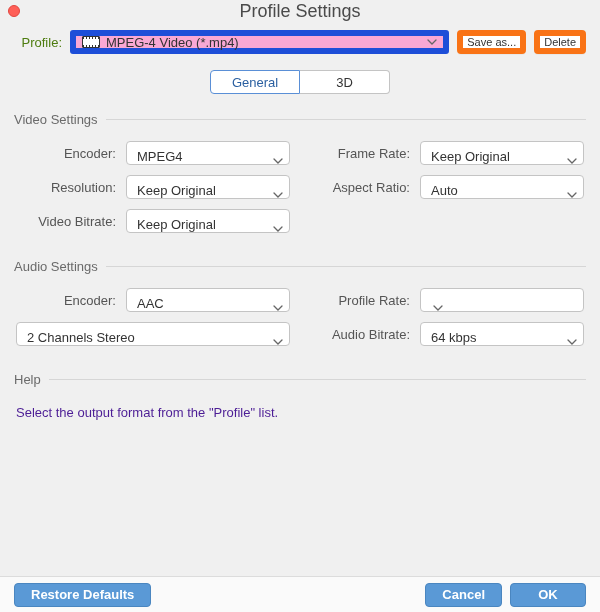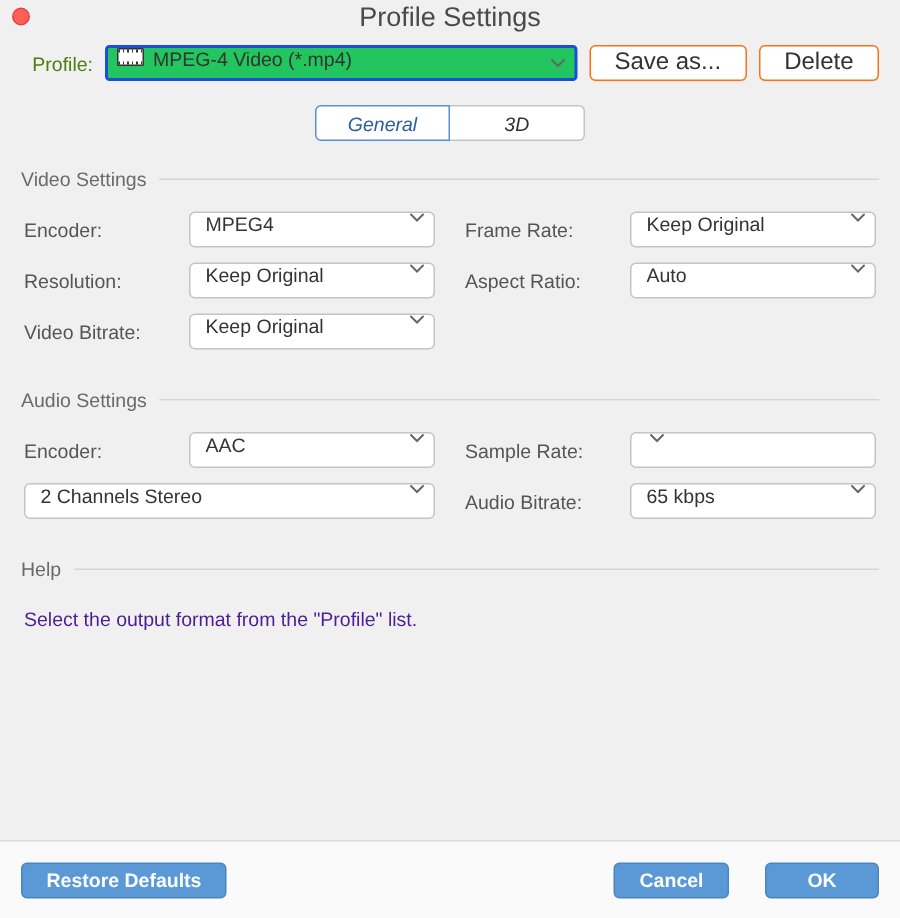--- a/index.html
+++ b/index.html
@@ -37,23 +37,24 @@
   .profile-row {
     display: flex;
     align-items: center;
     gap: 8px;
     margin-bottom: 16px;
   }
   .profile-label { width: 48px; text-align: right; color: #4d7c0f; }
   .profile-combo {
     flex: 1;
     display: flex;
-    height: 24px;
-    background: #22c55e;
-    border: 2px solid #1d4ed8;
+    align-items: center;
+    height: 24px;
+    background: #f9a8d4;
+    border: 6px solid #1d4ed8;
     border-radius: 3px;
     padding: 0 4px 0 6px;
   }
   .mpeg-icon {
     width: 18px; height: 12px;
     border: 1px solid #333;
     border-radius: 1px;
     margin-right: 6px;
     position: relative;
     background: repeating-linear-gradient(to right, #333 0 1px, transparent 1px 3px) top/100% 2px no-repeat,
@@ -62,37 +63,36 @@
   }
   .combo-text { flex: 1; }
   .chev {
     width: 14px;
     display: flex; align-items: center; justify-content: center;
   }
   .chev svg { display: block; }
   .btn {
     height: 24px;
     background: #fff;
-    border: 1px solid #f97316;
+    border: 6px solid #f97316;
     border-radius: 4px;
-    padding: 0 16px;
-    font-size: 16px;
+    padding: 0 4px;
+    font-size: 11px;
     color: #333;
     box-shadow: 0 1px 0 rgba(0,0,0,0.03);
     cursor: default;
   }
   .segmented {
     display: flex;
     justify-content: center;
     margin-bottom: 18px;
   }
   .seg-wrap {
     display: flex;
     height: 24px;
-    font-style: italic;
   }
   .seg {
     width: 90px;
     display: flex;
     align-items: center;
     justify-content: center;
     background: #fff;
     border: 1px solid #c4c4c4;
     font-size: 13px;
     color: #333;
@@ -117,64 +117,64 @@
     column-gap: 20px;
     row-gap: 10px;
     padding: 0 2px;
   }
   .field {
     display: flex;
     align-items: center;
   }
   .flabel {
     width: 110px;
-    text-align: left;
+    text-align: right;
     padding-right: 10px;
     color: #555;
     white-space: nowrap;
   }
   .select {
     flex: 1;
     display: flex;
-    align-items: flex-start;
+    align-items: flex-end;
     height: 24px;
     background: #fff;
     border: 1px solid #c4c4c4;
     border-radius: 4px;
     padding: 0 4px 0 10px;
     min-width: 0;
   }
   .select span.val { flex: 1; overflow: hidden; text-overflow: ellipsis; white-space: nowrap; }
   .help-text {
     color: #4c1d95;
     padding: 4px 2px;
   }
   .bottom-bar {
     position: absolute;
     left: 0; right: 0; bottom: 0;
-    height: 52px;
+    height: 36px;
     background: #fafafa;
     border-top: 1px solid #dcdcdc;
     display: flex;
     align-items: center;
     padding: 0 14px;
   }
   .bottom-bar .spacer { flex: 1; }
   .btn-blue {
     height: 24px;
     min-width: 76px;
     padding: 0 16px;
     background: #5a99d6;
     color: #fff;
     border: 1px solid #4a86c0;
     border-radius: 4px;
     font-size: 13px;
     font-weight: 600;
   }
-  .btn-blue + .btn-blue { margin-left: 24px; }
+  .btn-blue + .btn-blue { margin-left: 8px; }
   .btn-blue.secondary { font-weight: 600; }
 </style>
 </head>
 <body>
 
 <div class="titlebar">
   <span class="traffic"></span>
   <div class="title">Profile Settings</div>
 </div>
 
@@ -272,21 +272,21 @@
         <div class="select">
           <span class="val">AAC</span>
           <span class="chev">
               <svg width="10" height="6" viewBox="0 0 10 6">
                 <path d="M1 1l4 4 4-4" stroke="#666" stroke-width="1.3" fill="none" stroke-linecap="round"></path>
               </svg>
             </span>
         </div>
       </div>
       <div class="field">
-        <div class="flabel">Sample Rate:</div>
+        <div class="flabel">Profile Rate:</div>
         <div class="select">
           <span class="chev">
               <svg width="10" height="6" viewBox="0 0 10 6">
                 <path d="M1 1l4 4 4-4" stroke="#666" stroke-width="1.3" fill="none" stroke-linecap="round"></path>
               </svg>
             </span>
         </div>
       </div>
       <div class="field">
         <div class="select">
@@ -294,21 +294,21 @@
           <span class="chev">
               <svg width="10" height="6" viewBox="0 0 10 6">
                 <path d="M1 1l4 4 4-4" stroke="#666" stroke-width="1.3" fill="none" stroke-linecap="round"></path>
               </svg>
             </span>
         </div>
       </div>
       <div class="field">
         <div class="flabel">Audio Bitrate:</div>
         <div class="select">
-          <span class="val">65 kbps</span>
+          <span class="val">64 kbps</span>
           <span class="chev">
               <svg width="10" height="6" viewBox="0 0 10 6">
                 <path d="M1 1l4 4 4-4" stroke="#666" stroke-width="1.3" fill="none" stroke-linecap="round"></path>
               </svg>
             </span>
         </div>
       </div>
     </div>
   </fieldset>
 

